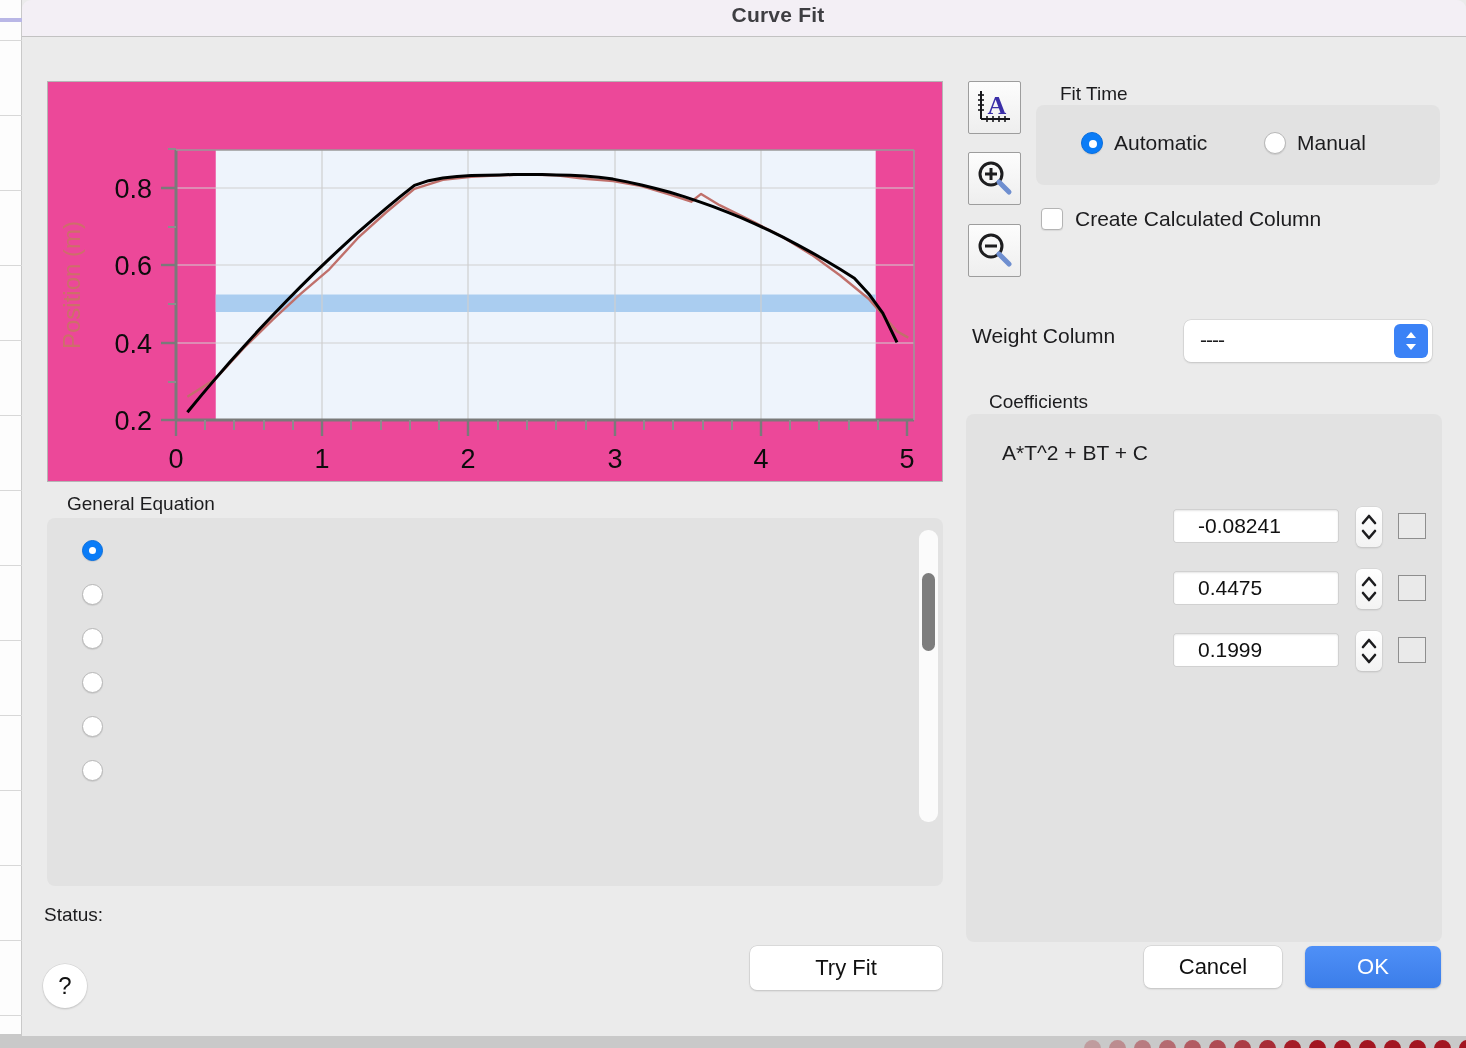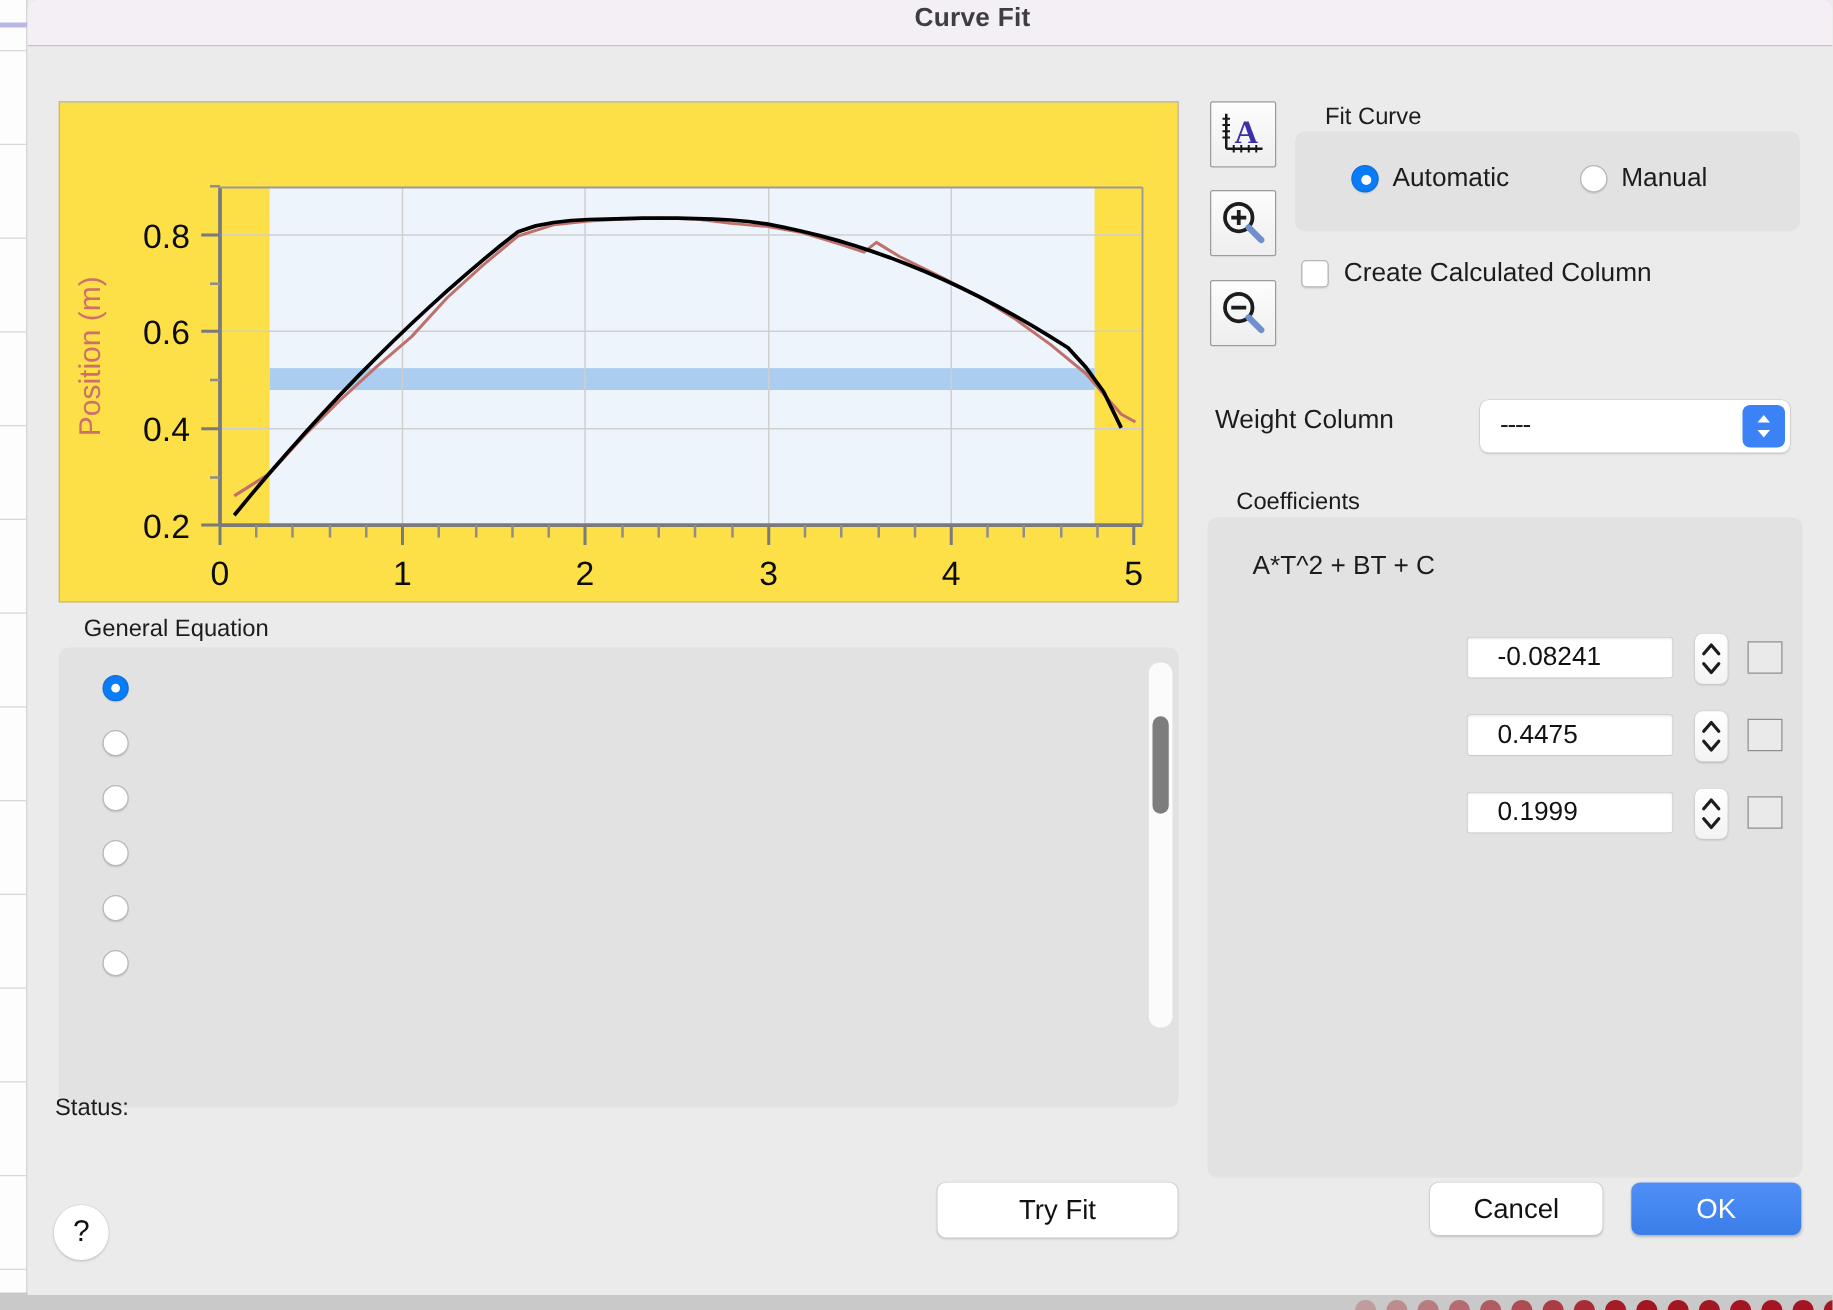--- a/index.html
+++ b/index.html
@@ -51,21 +51,21 @@
     text-align: center; line-height: 30px;
     font-size: 21px; font-weight: bold; color: #3e3e42;
     letter-spacing: .2px;
     margin-left: 34px;
   }
 
   
   #graph-panel {
     position: absolute; left: 25px; top: 81px;
     width: 896px; height: 401px;
-    background: #fde047;
+    background: #ec4899;
     border: 1px solid #b5b5b5;
   }
   #graph-svg { display: block; }
 
   
   #geneq-label {
     position: absolute; left: 45px; top: 493px;
     font-size: 19px; color: #1c1c1e;
   }
   #geneq-box {
@@ -112,21 +112,21 @@
     width: 13px; height: 78px;
     background: #7d7d7d; border-radius: 7px;
   }
   .checkbox {
     width: 20px; height: 20px; border-radius: 4px;
     background: #ffffff; border: 1px solid #b4b4b4;
     box-shadow: 0 1px 1px rgba(0,0,0,.08);
   }
 
   #status-label {
-    position: absolute; left: 22px; top: 876px;
+    position: absolute; left: 22px; top: 904px;
     font-size: 19px; color: #1c1c1e;
   }
   #status-value {
     position: absolute; left: 120px; top: 904px;
     font-size: 19px; color: #1c1c1e;
   }
 
   #help-btn {
     position: absolute; left: 21px; top: 964px;
     width: 44px; height: 44px; border-radius: 50%;
@@ -494,21 +494,21 @@
   </button>
 
   <button class="tool-btn" id="tool-zoomout">
     <svg width="41" height="41" viewBox="0 0 41 41">
       <circle cx="17" cy="17" r="11" fill="none" stroke="#1d1d1f" stroke-width="3"></circle>
       <line x1="11" y1="17" x2="23" y2="17" stroke="#1d1d1f" stroke-width="3"></line>
       <line x1="25" y1="25" x2="35" y2="35" stroke="#6f8fd0" stroke-width="5" stroke-linecap="round"></line>
     </svg>
   </button>
 
-  <div id="fittype-label">Fit Curve</div>
+  <div id="fittype-label">Fit Time</div>
   <div id="calc-col-wrap">
     <span class="checkbox" id="calc-col-box"></span>
     <span id="calc-col-label">Create Calculated Column</span>
   </div>
 
   <div id="fittype-box">
     <div id="radio-automatic">
       <span class="radio-outer sel"></span>
       <span>Automatic</span>
     </div>

